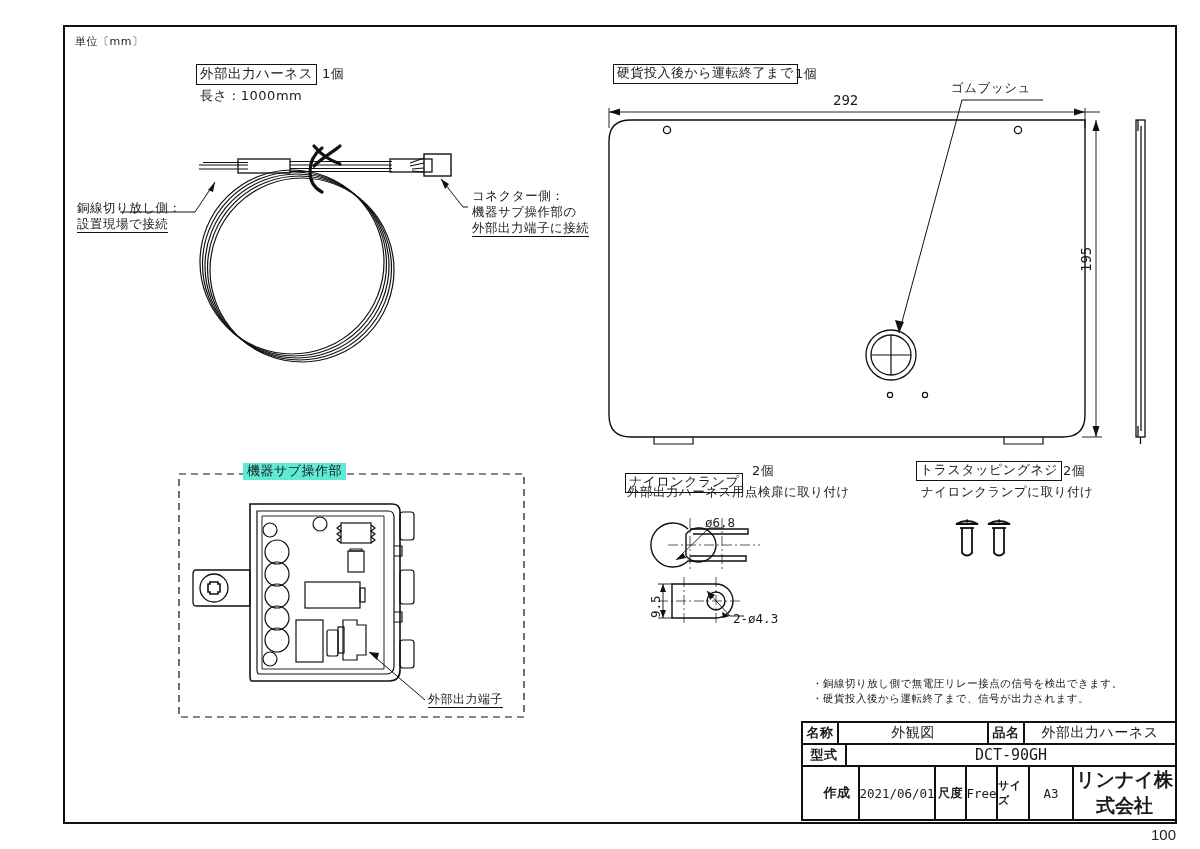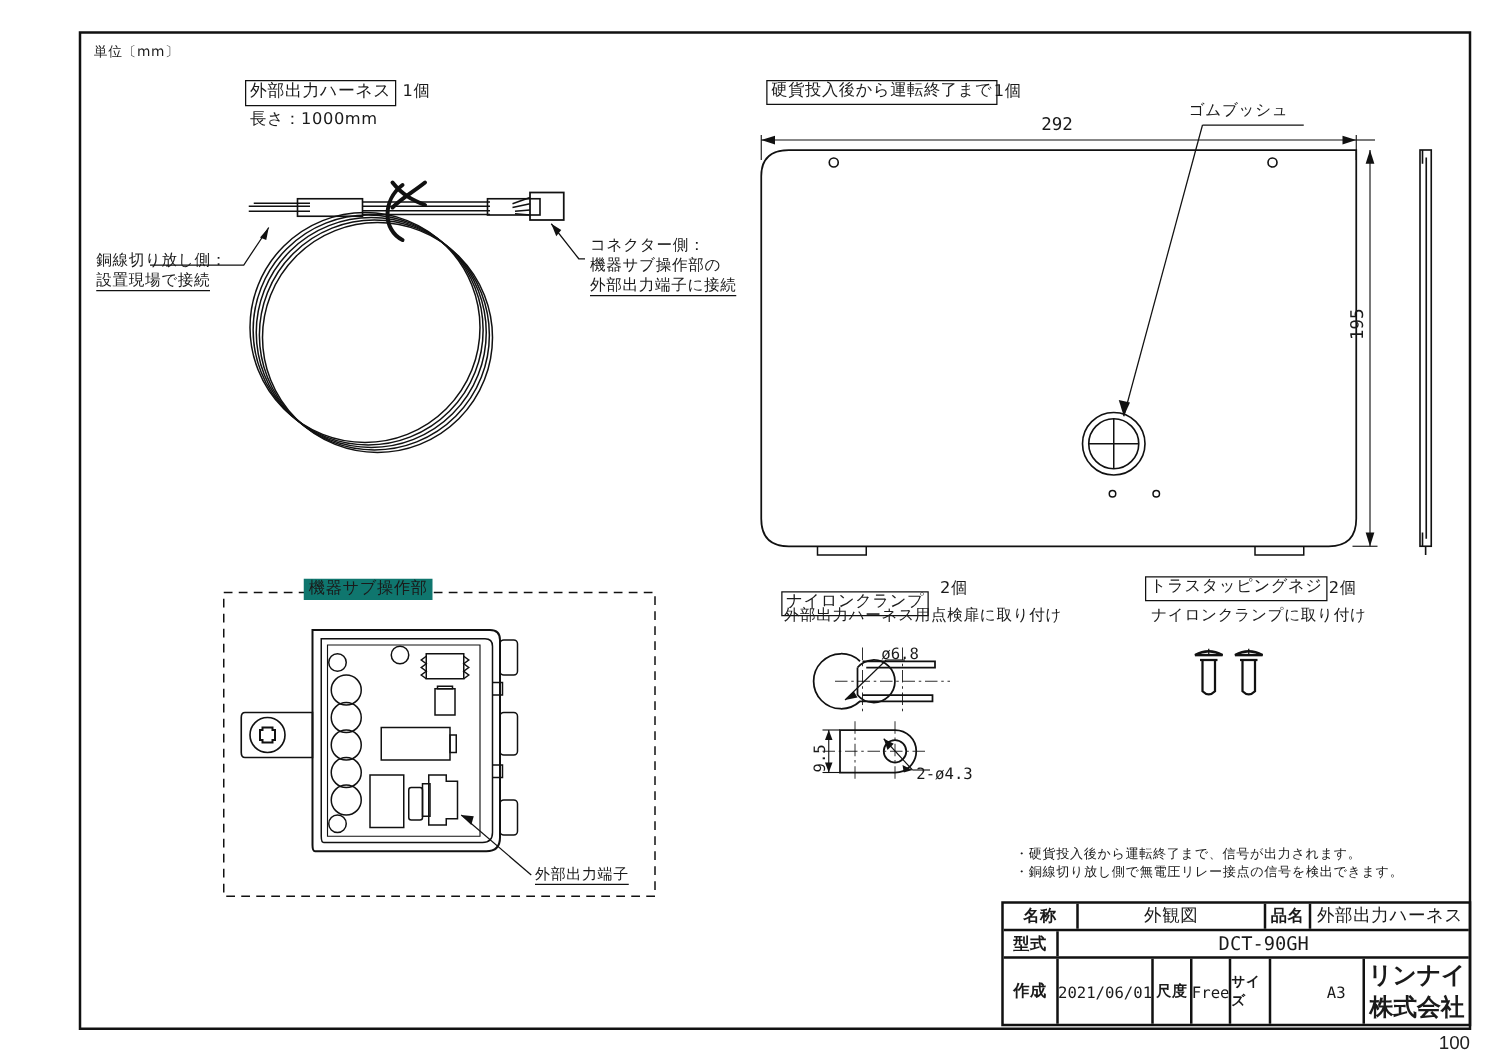--- a/index.html
+++ b/index.html
@@ -21,21 +21,21 @@
     line-height:1.15;
   }
   .u-line{border-bottom:1.2px solid #111;display:inline-block;}
   svg{position:absolute;left:0;top:0;overflow:visible;}
   .pg{position:absolute;right:24px;bottom:6px;font-size:15px;color:#222;
       font-family:Liberation Sans, sans-serif;}
   
   .tb{position:absolute;left:801px;top:721px;width:376px;height:100px;
       border:2px solid #111;box-sizing:border-box;display:flex;flex-direction:column;}
   .tb-row{display:flex;border-bottom:2px solid #111;flex:1;}
-  .tb-row:last-child{border-bottom:none;}
+  .tb-row:last-child{border-bottom:none;padding-left:13px;}
   .tb-c{border-right:2px solid #111;display:flex;align-items:center;
         justify-content:center;box-sizing:border-box;overflow:hidden;}
   .tb-c:last-child{border-right:none;}
   .lbl{font-size:13px;font-weight:700;}
   .val{font-size:14px;}
   .brand{font-size:19px;font-weight:700;letter-spacing:0px;text-align:center;}
   .note{position:absolute;left:812px;top:676px;font-size:10.5px;line-height:1.45;}
 </style>
 </head>
 <body>
@@ -158,21 +158,21 @@
       <path d="M1138,120 L1138,131"></path>
       <path d="M1138,437 L1138,426"></path>
       <line x1="1140.5" y1="437" x2="1140.5" y2="444"></line>
     </g>
   </svg>
 
   <div class="txt num" style="left:833px;top:92px;font-size:14px;">292</div>
   <div class="txt num" style="left:1078px;top:272px;font-size:14px;transform:rotate(-90deg);transform-origin:left top;">195</div>
   <div class="txt jp" style="left:951px;top:80px;font-size:12.5px;">ゴムブッシュ</div>
 
-  <div class="txt jp" style="left:243px;top:463px;font-size:13px;background:#0f766e;padding:0 4px;z-index:3;">機器サブ操作部</div>
+  <div class="txt jp" style="left:243px;top:463px;font-size:13px;background:#5eead4;padding:0 4px;z-index:3;">機器サブ操作部</div>
 
   <svg width="1200" height="849">
 
     <rect x="179" y="474" width="345" height="243" fill="none" stroke="#111" stroke-width="1.2" stroke-dasharray="7,5"></rect>
 
     <g fill="none" stroke="#111" stroke-width="1.6">
       <path d="M250,504 L392,504 Q400,504 400,512 L400,670 Q400,681 389,681 L252,681 Q250,681 250,676 Z"></path>
     </g>
     <g fill="none" stroke="#111" stroke-width="1.2">
       <path d="M257,511 L388,511 Q394,511 394,517 L394,666 Q394,674 386,674 L259,674 Q257,674 257,669 Z"></path>
@@ -304,41 +304,41 @@
       <line x1="992" y1="528" x2="1006" y2="528"></line>
       <path d="M994,528 L994,553 Q999,558 1004,553 L1004,528"></path>
     </g>
     <g stroke="#111" stroke-width="1">
       <line x1="967" y1="519" x2="967" y2="524"></line>
       <line x1="999" y1="519" x2="999" y2="524"></line>
     </g>
   </svg>
 
   <div class="note jp">
+    <div>・銅線切り放し側で無電圧リレー接点の信号を検出できます。</div>
     <div>・硬貨投入後から運転終了まで、信号が出力されます。</div>
-    <div>・銅線切り放し側で無電圧リレー接点の信号を検出できます。</div>
   </div>
 
   <div class="tb">
     <div class="tb-row">
-      <div class="tb-c lbl jp" style="width:60px;">名称</div>
+      <div class="tb-c lbl jp" style="width:36px;">名称</div>
       <div class="tb-c val jp" style="width:150px;">外観図</div>
       <div class="tb-c lbl jp" style="width:36px;">品名</div>
       <div class="tb-c val jp" style="flex:1;">外部出力ハーネス</div>
     </div>
     <div class="tb-row">
       <div class="tb-c lbl jp" style="width:44px;">型式</div>
       <div class="tb-c val num" style="flex:1;font-size:15px;">DCT-90GH</div>
     </div>
     <div class="tb-row">
       <div class="tb-c lbl jp" style="width:44px;">作成</div>
       <div class="tb-c val num" style="width:76px;font-size:12.5px;">2021/06/01</div>
       <div class="tb-c lbl jp" style="width:31px;font-size:12px;">尺度</div>
       <div class="tb-c val num" style="width:31px;font-size:12.5px;">Free</div>
       <div class="tb-c lbl jp" style="width:32px;font-size:11px;">サイズ</div>
-      <div class="tb-c val num" style="width:44px;font-size:12.5px;margin-left:31px;">A3</div>
+      <div class="tb-c val num" style="width:44px;font-size:12.5px;">A3</div>
       <div class="tb-c brand jp" style="flex:1;">リンナイ株式会社</div>
     </div>
   </div>
 
   <div class="pg">100</div>
 
 </div>
 
 </body></html>

